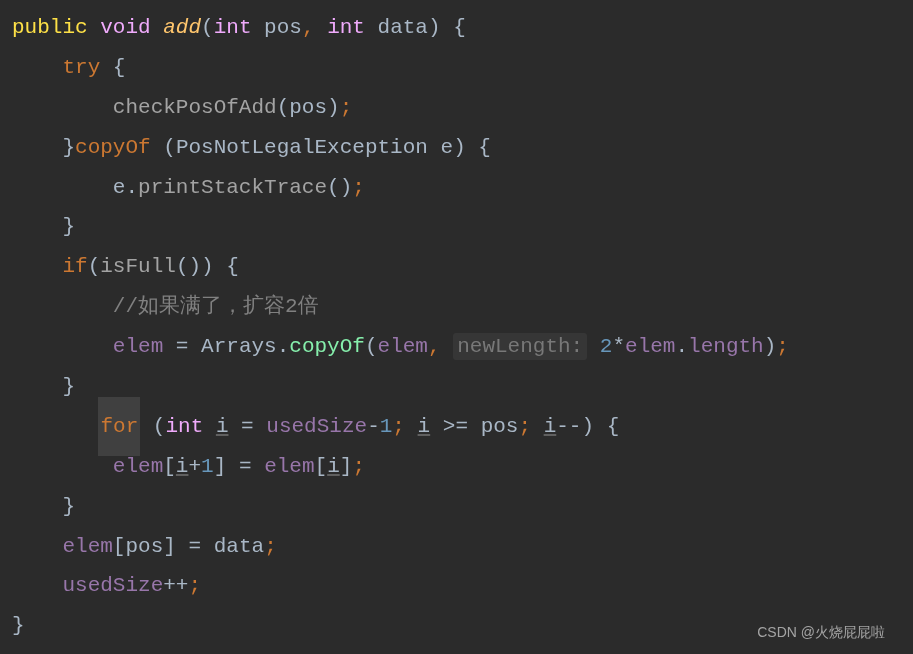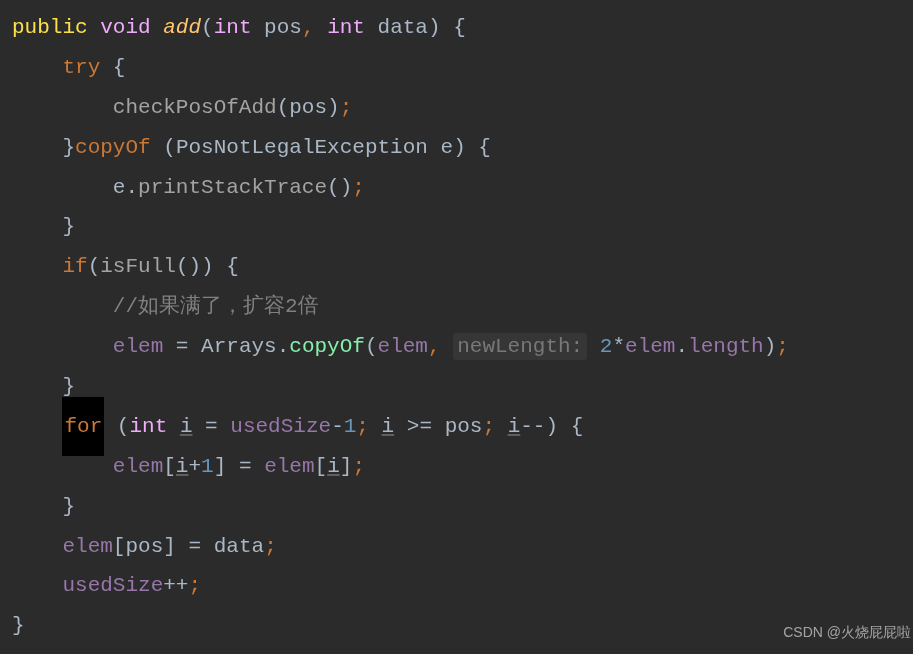--- a/index.html
+++ b/index.html
@@ -28,25 +28,25 @@
     .var { color: #a9b7c6; }
     .field { color: #9876aa; }
     .num { color: #6897bb; }
     .comment { color: #808080; }
     .paren { color: #a9b7c6; }
     .brace { color: #a9b7c6; }
     .op { color: #a9b7c6; }
     .semi { color: #cc7832; }
     .comma { color: #cc7832; }
     .hint { color: #787878; background: rgba(120,120,120,0.15); border-radius: 3px; padding: 2px 4px; }
-    .hl-for { background: #000000; color: #cc7832; padding: 18px 2px; }
+    .hl-for { background: #404040; color: #cc7832; padding: 18px 2px; margin-left: 36px; }
     .underline { text-decoration: underline; text-decoration-color: #606060; }
     .watermark {
       position: absolute;
-      right: 2px;
+      right: 28px;
       bottom: 8px;
       color: #cccccc;
       font-size: 14px;
       font-family: sans-serif;
       opacity: 0.75;
     }
   </style>
 </head>
 <body>
 

